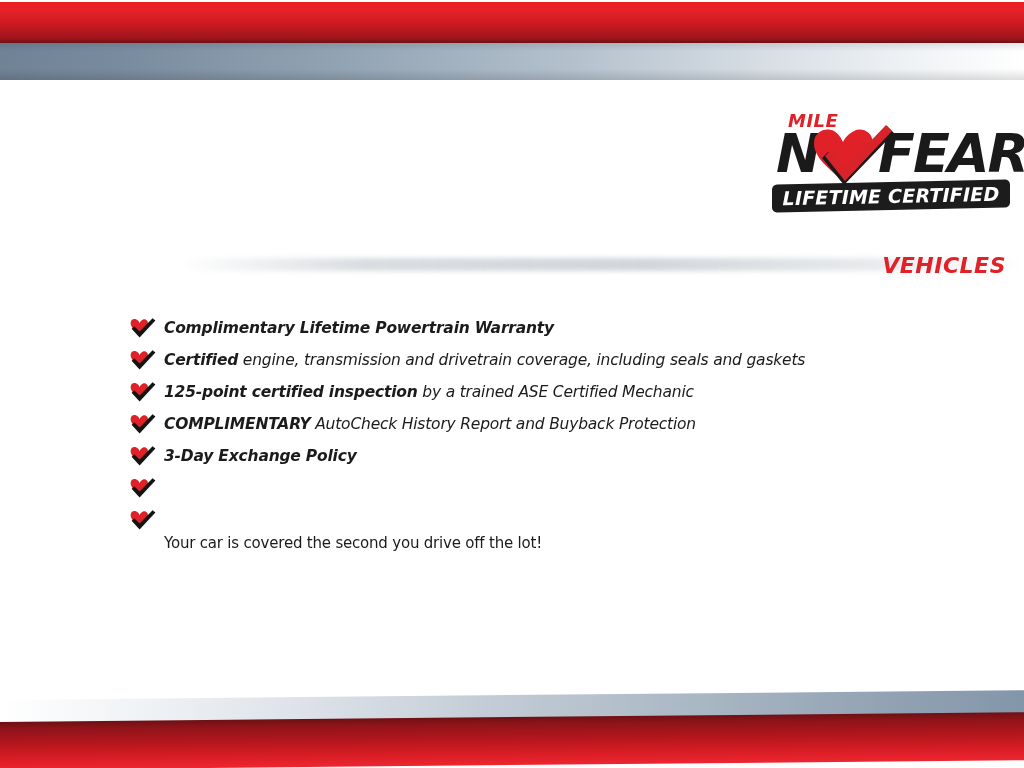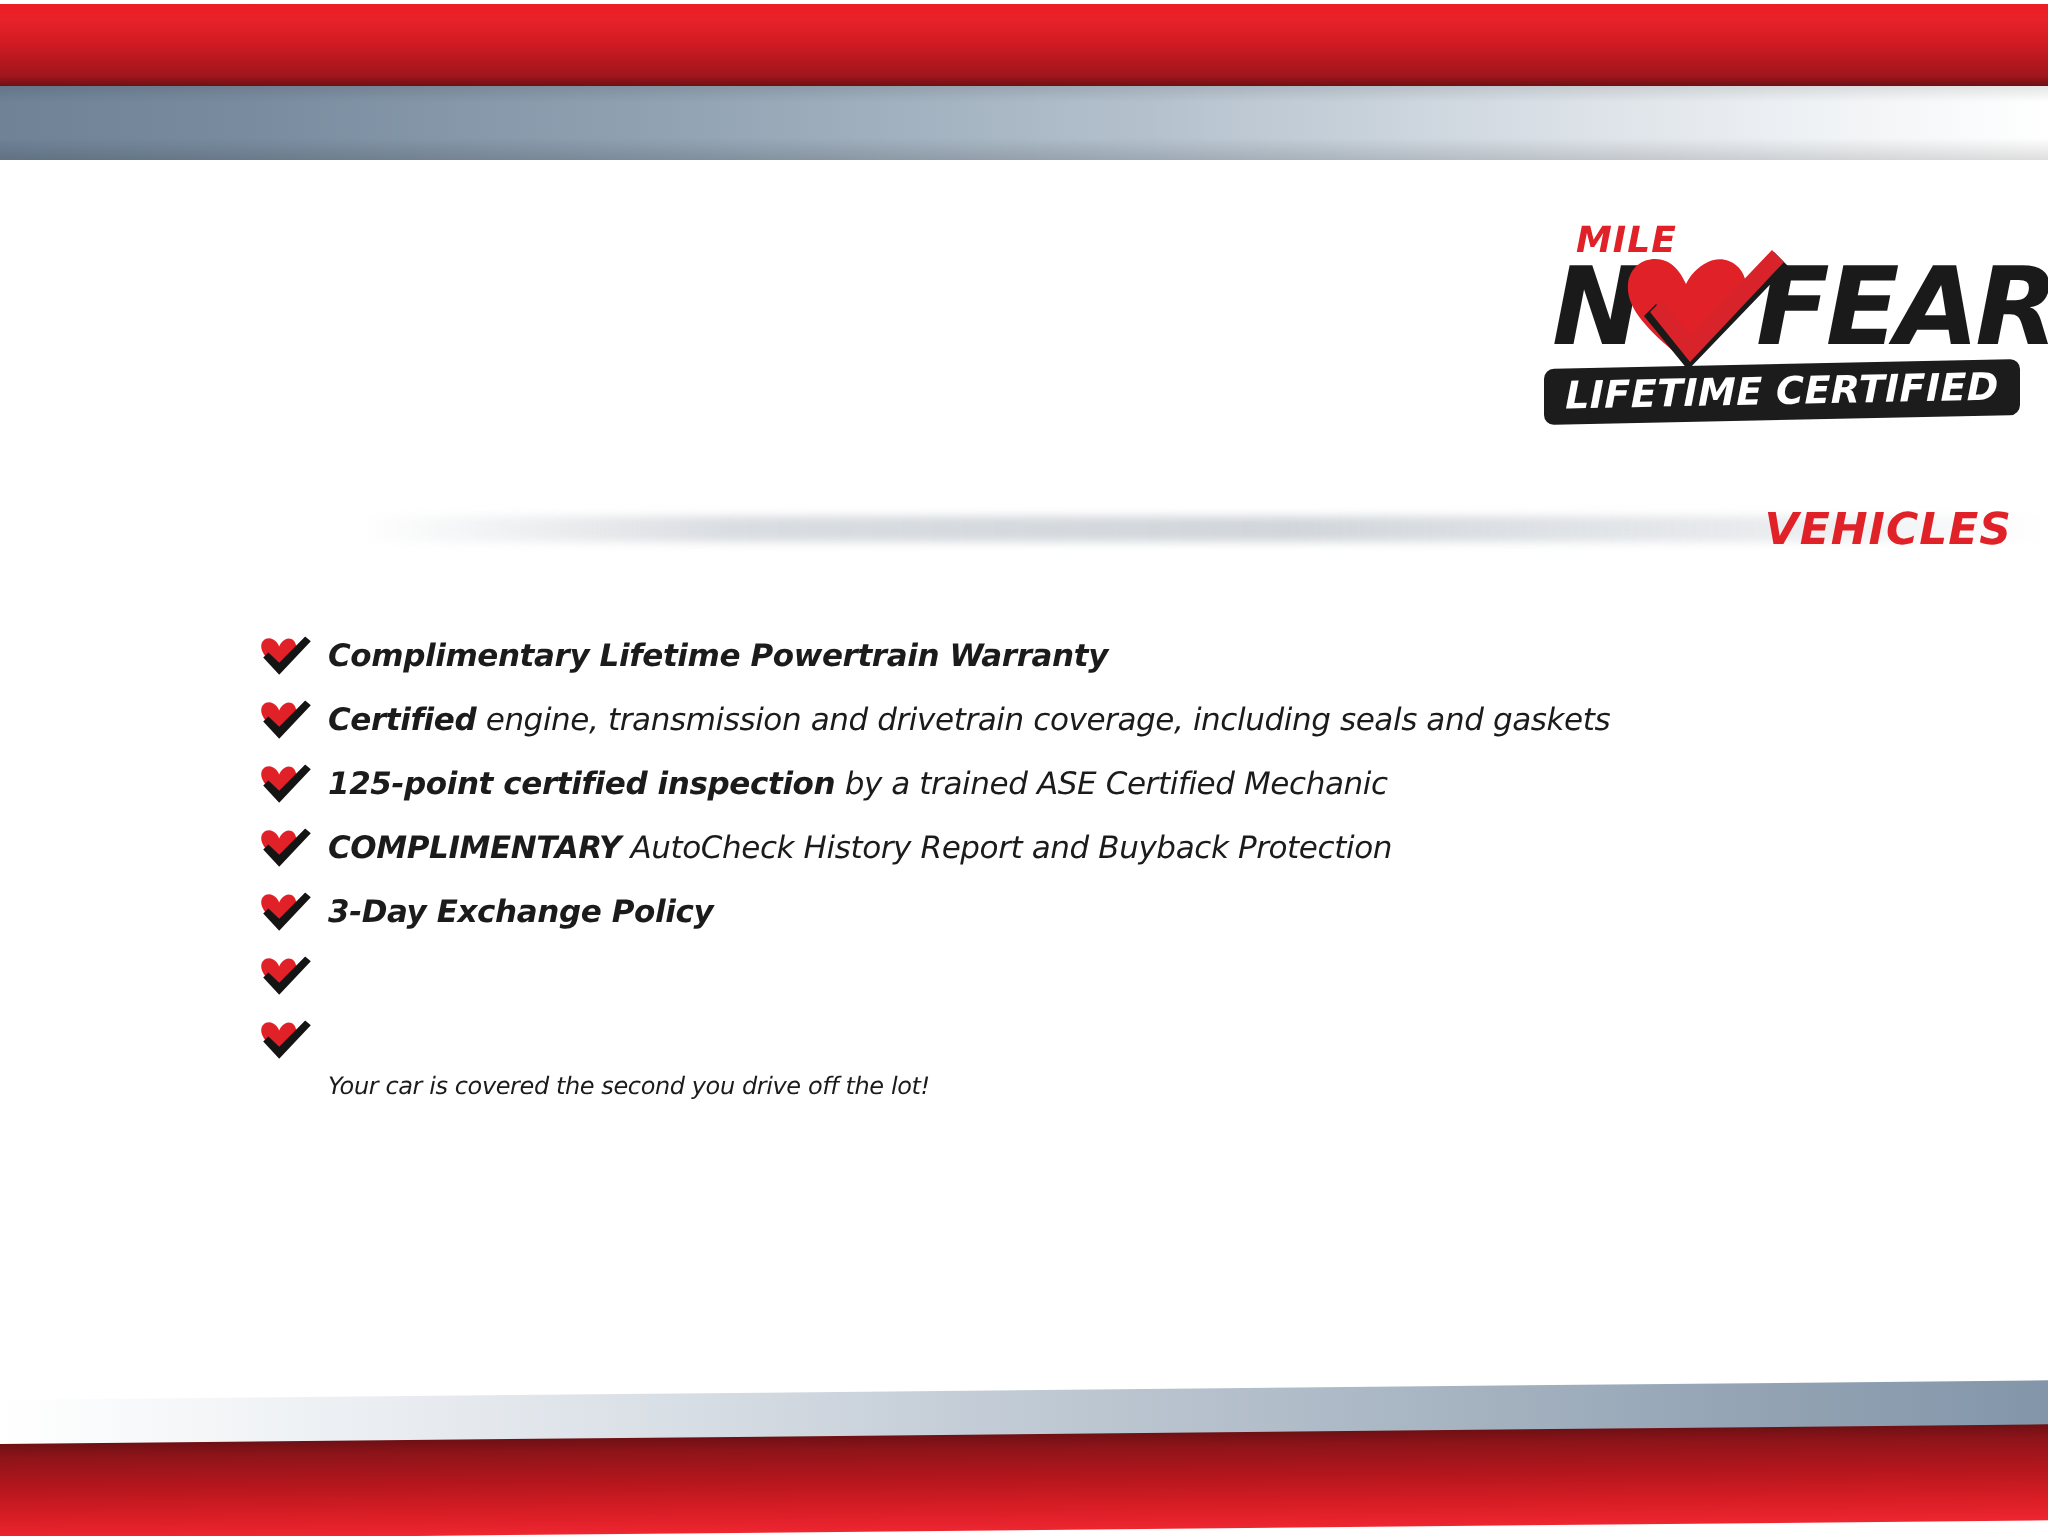--- a/index.html
+++ b/index.html
@@ -242,23 +242,22 @@
   .bullet-text .sep {
     color: #9a9a9a;
     font-weight: 700;
     padding: 0 3px;
   }
   .bullet-sub {
     position: relative;
     padding-left: 34px;
     margin-top: -4px;
     font-family: "DejaVu Sans", sans-serif;
-    font-style: italic;
     font-weight: 400;
-    font-size: 12px;
+    font-size: 15px;
     line-height: 22px;
     color: #1b1b1b;
     letter-spacing: -0.2px;
     white-space: nowrap;
   }
 </style>
 </head>
 <body>
 
 <div class="page">

